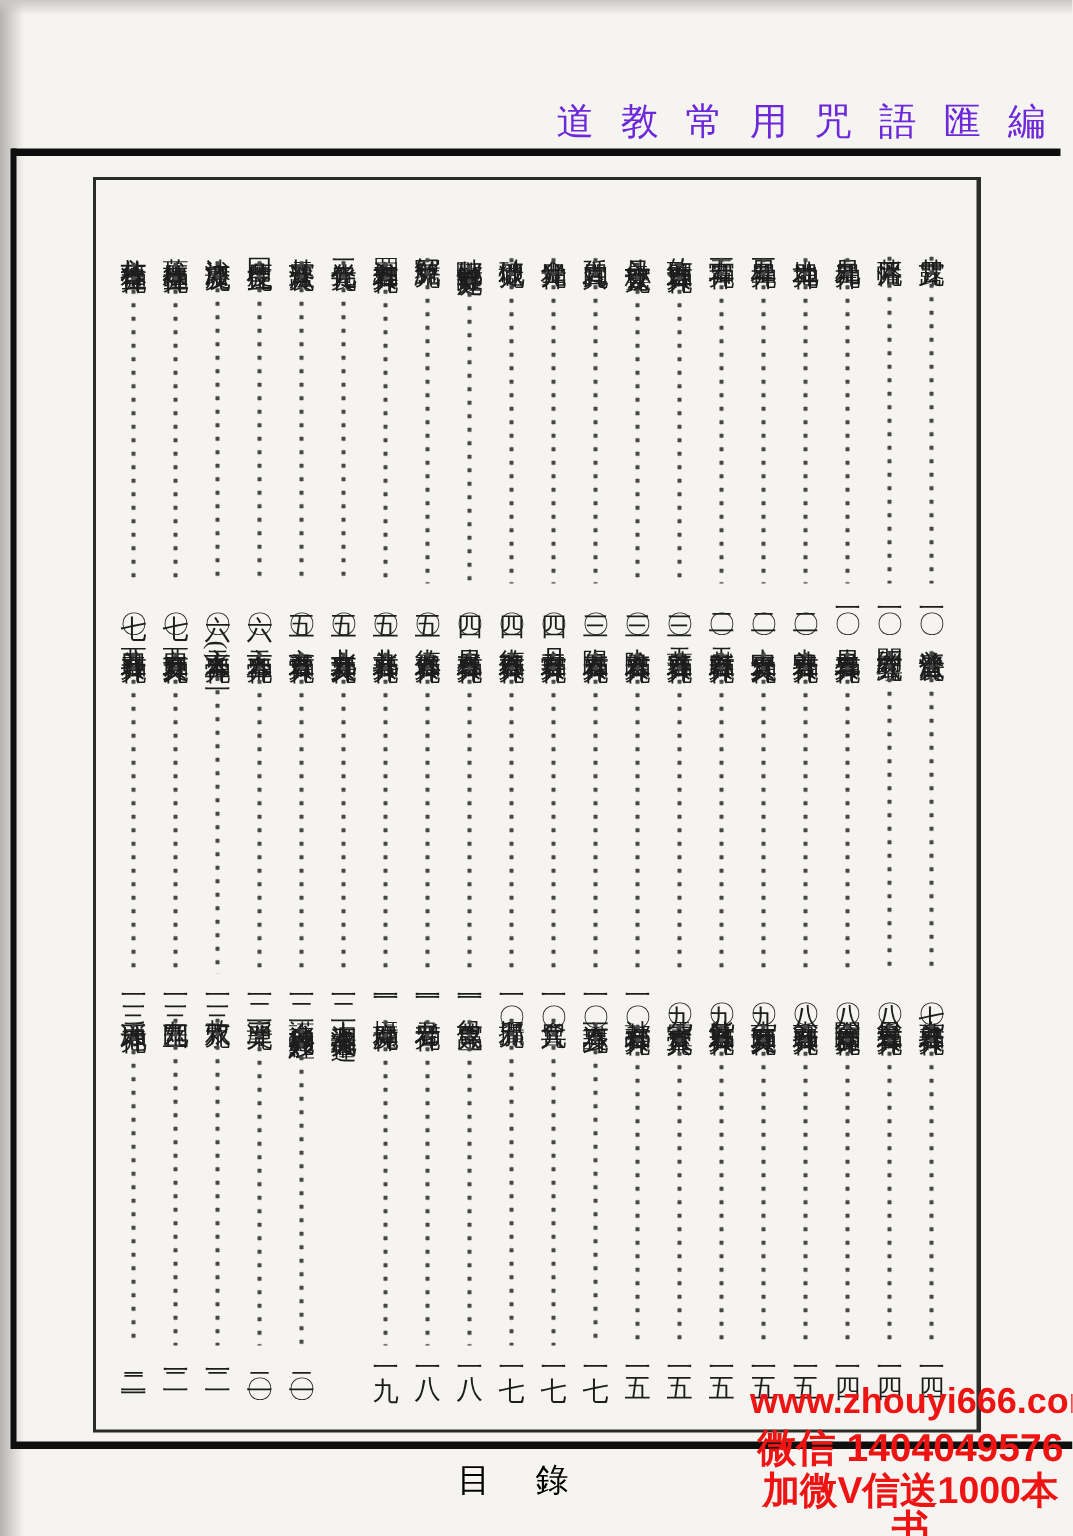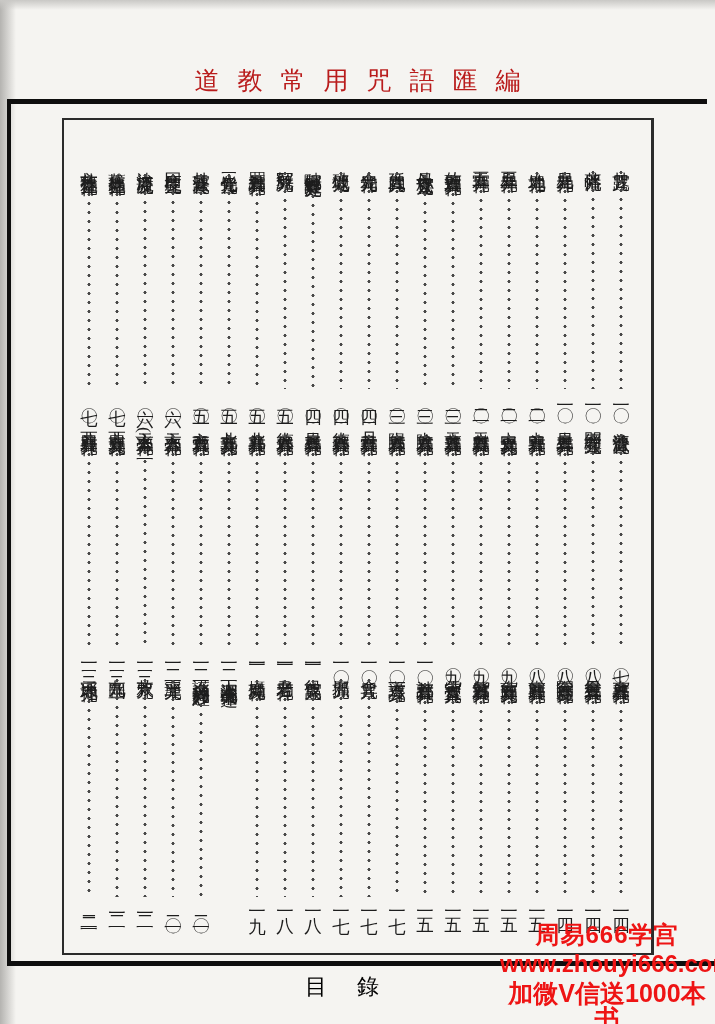--- a/index.html
+++ b/index.html
@@ -9,22 +9,22 @@
     font-family:"Liberation Serif","DejaVu Serif",serif;
     color:#1f1f1f;
   }
   .edge-left { position:absolute; left:0; top:0; width:16px; height:100%;
     background:linear-gradient(90deg,#b4b3b0,rgba(246,245,242,0)); }
   .edge-top { position:absolute; left:0; top:0; width:100%; height:10px;
     background:linear-gradient(180deg,#c9c8c5,rgba(246,245,242,0)); }
 
   .page-title {
     position:absolute; top:64px; left:0; width:100%;
-    text-align:center; font-size:25px; letter-spacing:18px; text-indent:18px;
-    color:#b91c1c; white-space:nowrap;
+    text-align:right; font-size:25px; letter-spacing:18px; text-indent:18px;
+    color:#6d28d9; white-space:nowrap;
   }
 
   .rule-top    { position:absolute; left:8px;  top:99px;  width:699px; height:5px; background:#0e0e0e; }
   .rule-left   { position:absolute; left:7px;  top:99px;  width:4px;   height:867px; background:#0e0e0e; }
   .rule-bottom { position:absolute; left:8px;  top:961px; width:707px; height:5px; background:#0e0e0e; }
 
   .content-box {
     position:absolute; left:62px; top:118px; width:592px; height:837px;
     box-sizing:border-box; border:2px solid #2b2b2b; border-right-width:3px;
   }
@@ -374,16 +374,16 @@
         <span class="p">二二</span>
       </div>
     </div>
 </div>
 
 <div class="rule-bottom"></div>
 
 <div class="footer-label">目錄</div>
 
 <div class="watermark">
-  <div class="wm-1">周易666学宫</div>
   <div class="wm-2">www.zhouyi666.com</div>
+  <div class="wm-3">微信 1404049576</div>
   <div class="wm-4">加微V信送1000本书</div>
 </div>
 
 </body></html>

